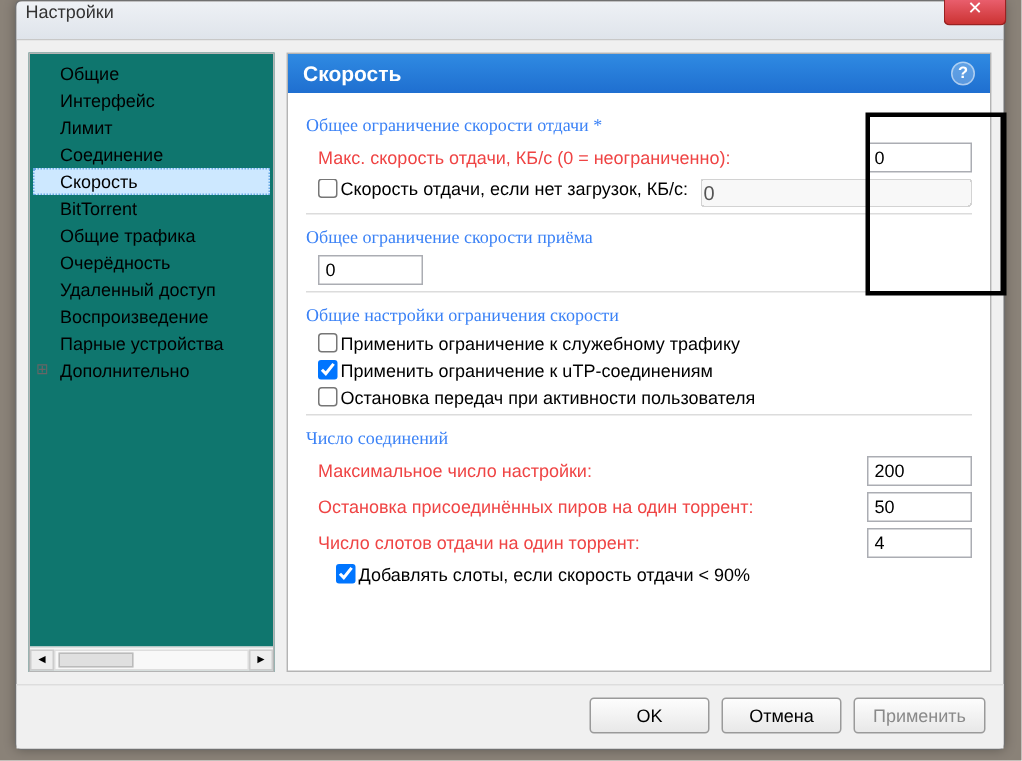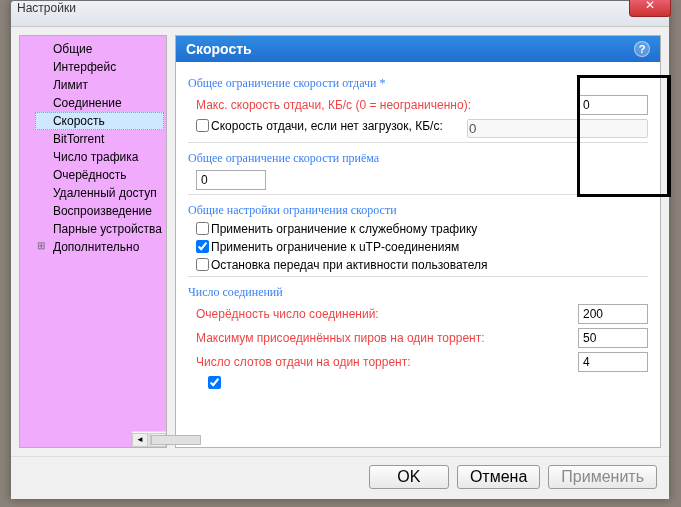--- a/index.html
+++ b/index.html
@@ -63,26 +63,25 @@
     cursor: pointer;
   }
   .body-area {
     flex: 1;
     display: flex;
     padding: 8px;
     gap: 8px;
     overflow: hidden;
   }
   .sidebar {
-    width: 148px;
-    background: #f0abfc;
+    width: 164px;
+    background: #0f766e;
     border: 1px solid #b4b4b4;
     display: flex;
     flex-direction: column;
-    align-items: flex-end;
   }
   .tree {
     flex: 1;
     padding: 4px 2px;
     overflow: hidden;
   }
   .tree-item {
     padding: 2px 2px 2px 18px;
     white-space: nowrap;
     cursor: pointer;
@@ -200,21 +199,21 @@
     gap: 8px;
     border-top: 1px solid #ddd;
     background: #f0f0f0;
   }
   .footer button {
     min-width: 80px;
     height: 24px;
     background: linear-gradient(#fdfdfd, #e8e8e8);
     border: 1px solid #9a9a9a;
     border-radius: 3px;
-    font-size: 16px;
+    font-size: 12px;
     padding: 0 12px;
     cursor: pointer;
   }
   .footer button[disabled] {
     color: #8a8a8a;
     cursor: default;
   }
   .annot-box {
     position: absolute;
     border: 3px solid #000;
@@ -237,21 +236,21 @@
 
   <div class="body-area">
     <div class="sidebar">
       <div class="tree">
         <div class="tree-item">Общие</div>
         <div class="tree-item">Интерфейс</div>
         <div class="tree-item">Лимит</div>
         <div class="tree-item">Соединение</div>
         <div class="tree-item selected">Скорость</div>
         <div class="tree-item">BitTorrent</div>
-        <div class="tree-item">Число трафика</div>
+        <div class="tree-item">Общие трафика</div>
         <div class="tree-item">Очерёдность</div>
         <div class="tree-item">Удаленный доступ</div>
         <div class="tree-item">Воспроизведение</div>
         <div class="tree-item">Парные устройства</div>
         <div class="tree-item expandable">Дополнительно</div>
       </div>
       <div class="sidebar-scroll">
         <div class="sb-btn">◄</div>
         <div class="sb-track">
             <div class="sb-thumb"></div>
@@ -295,33 +294,34 @@
           <span>Применить ограничение к uTP-соединениям</span>
         </div>
         <div class="chk-row">
           <input type="checkbox" style="">
           <span>Остановка передач при активности пользователя</span>
         </div>
 
         <hr class="sep">
         <div class="group-title">Число соединений</div>
         <div class="row">
-          <label class="text">Очерёдность число соединений:</label>
+          <label class="text">Максимальное число настройки:</label>
           <input type="text" value="200" style="">
         </div>
         <div class="row">
-          <label class="text">Максимум присоединённых пиров на один торрент:</label>
+          <label class="text">Остановка присоединённых пиров на один торрент:</label>
           <input type="text" value="50" style="">
         </div>
         <div class="row">
           <label class="text">Число слотов отдачи на один торрент:</label>
           <input type="text" value="4" style="">
         </div>
         <div class="chk-row" style="margin-left:20px">
           <input type="checkbox" checked="" style="">
+          <span>Добавлять слоты, если скорость отдачи &lt; 90%</span>
         </div>
 
       </div>
     </div>
   </div>
 
   <div class="footer">
     <button>OK</button>
     <button>Отмена</button>
     <button disabled="">Применить</button>

